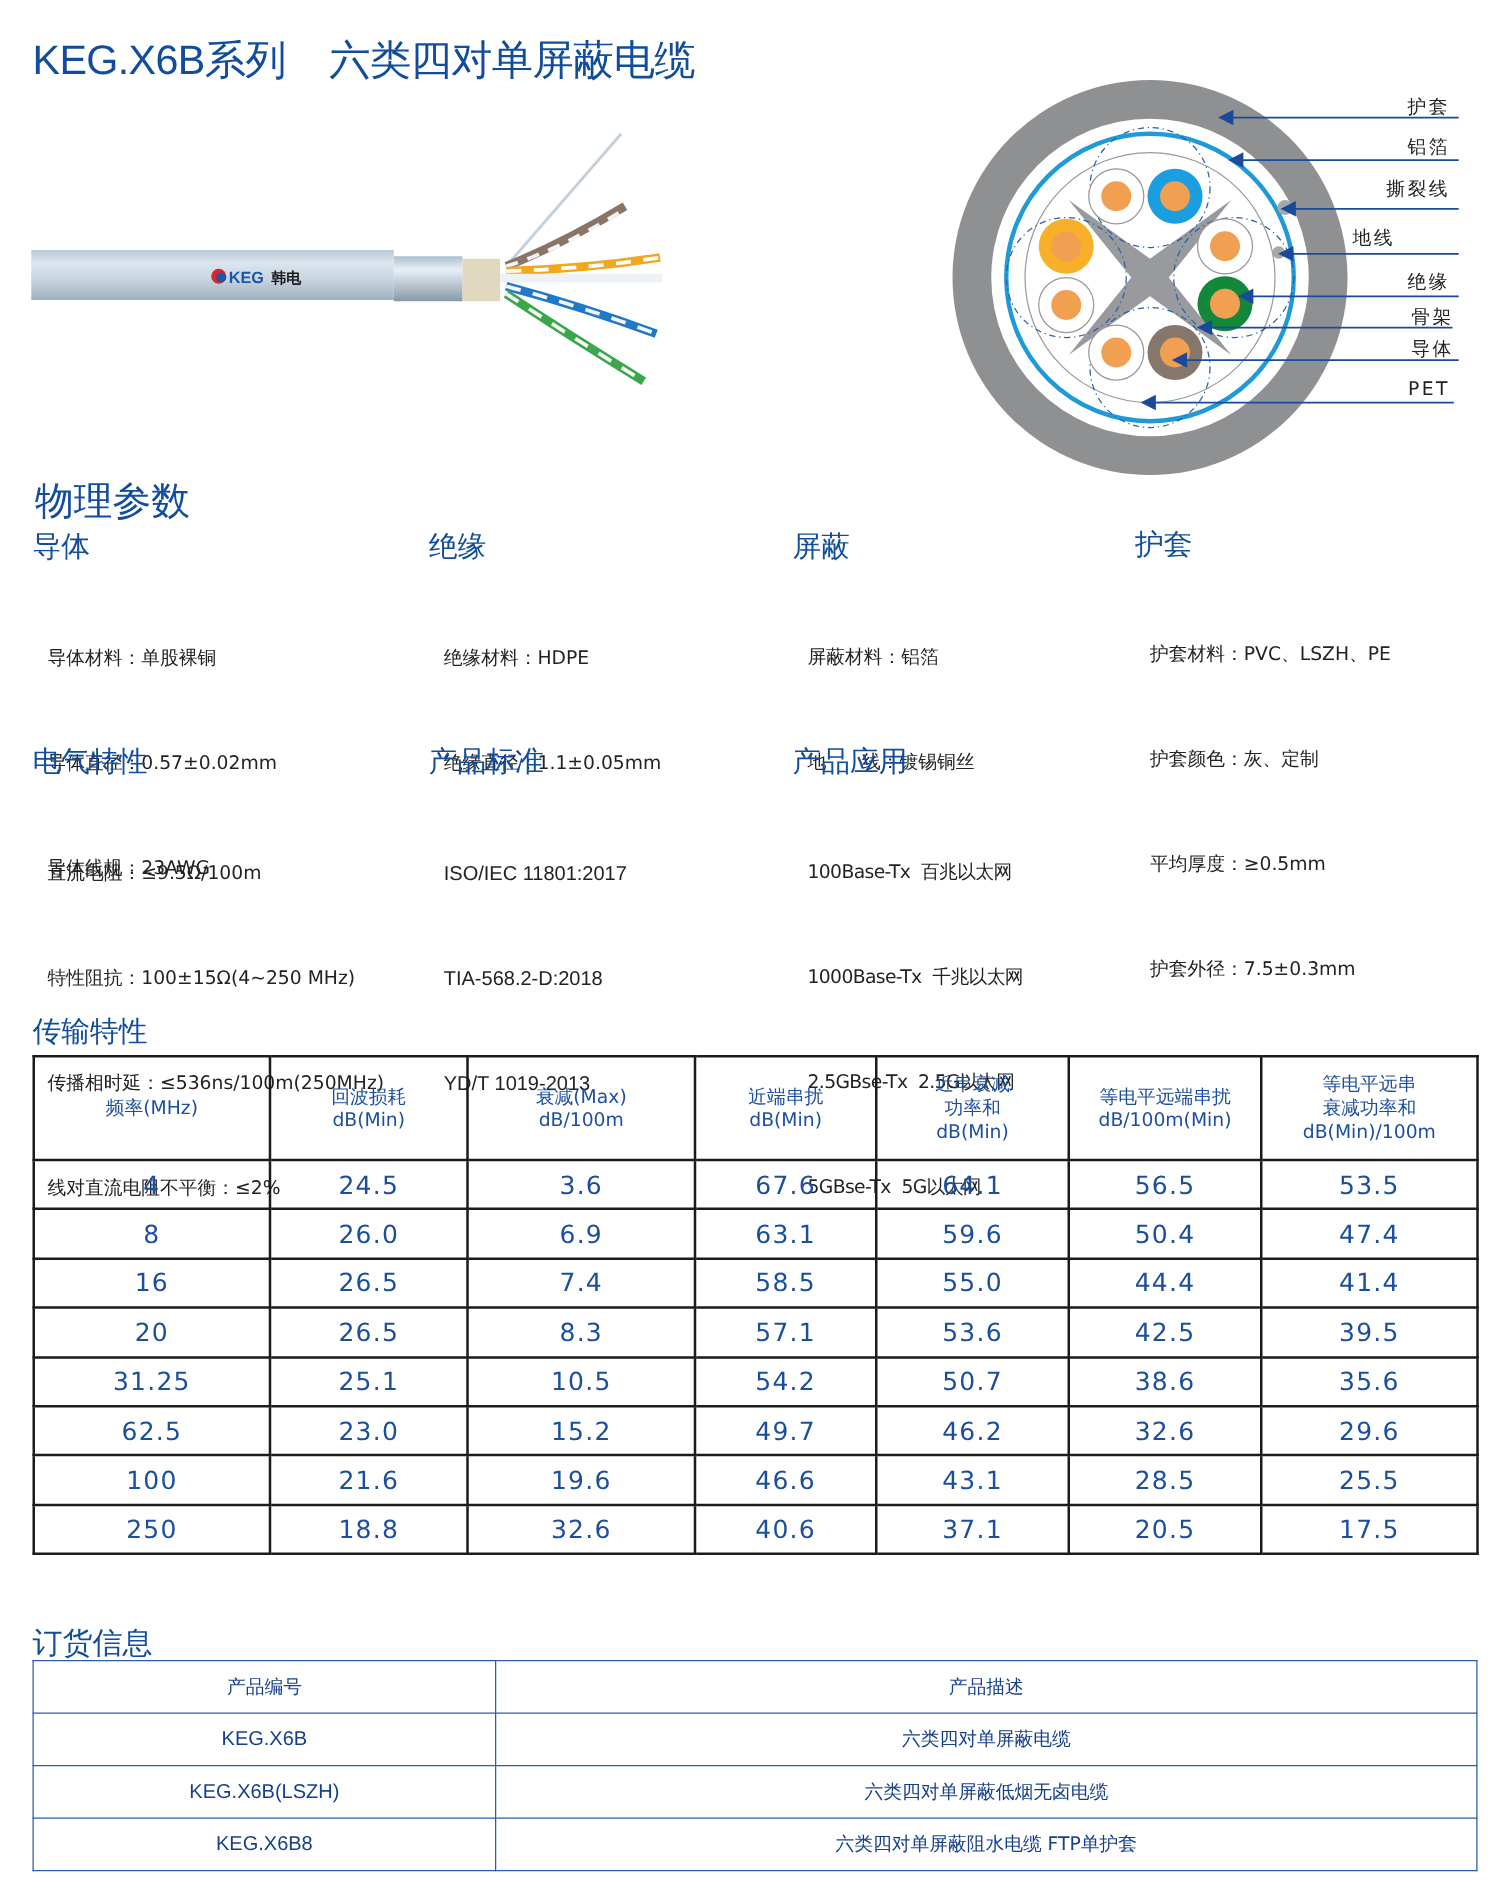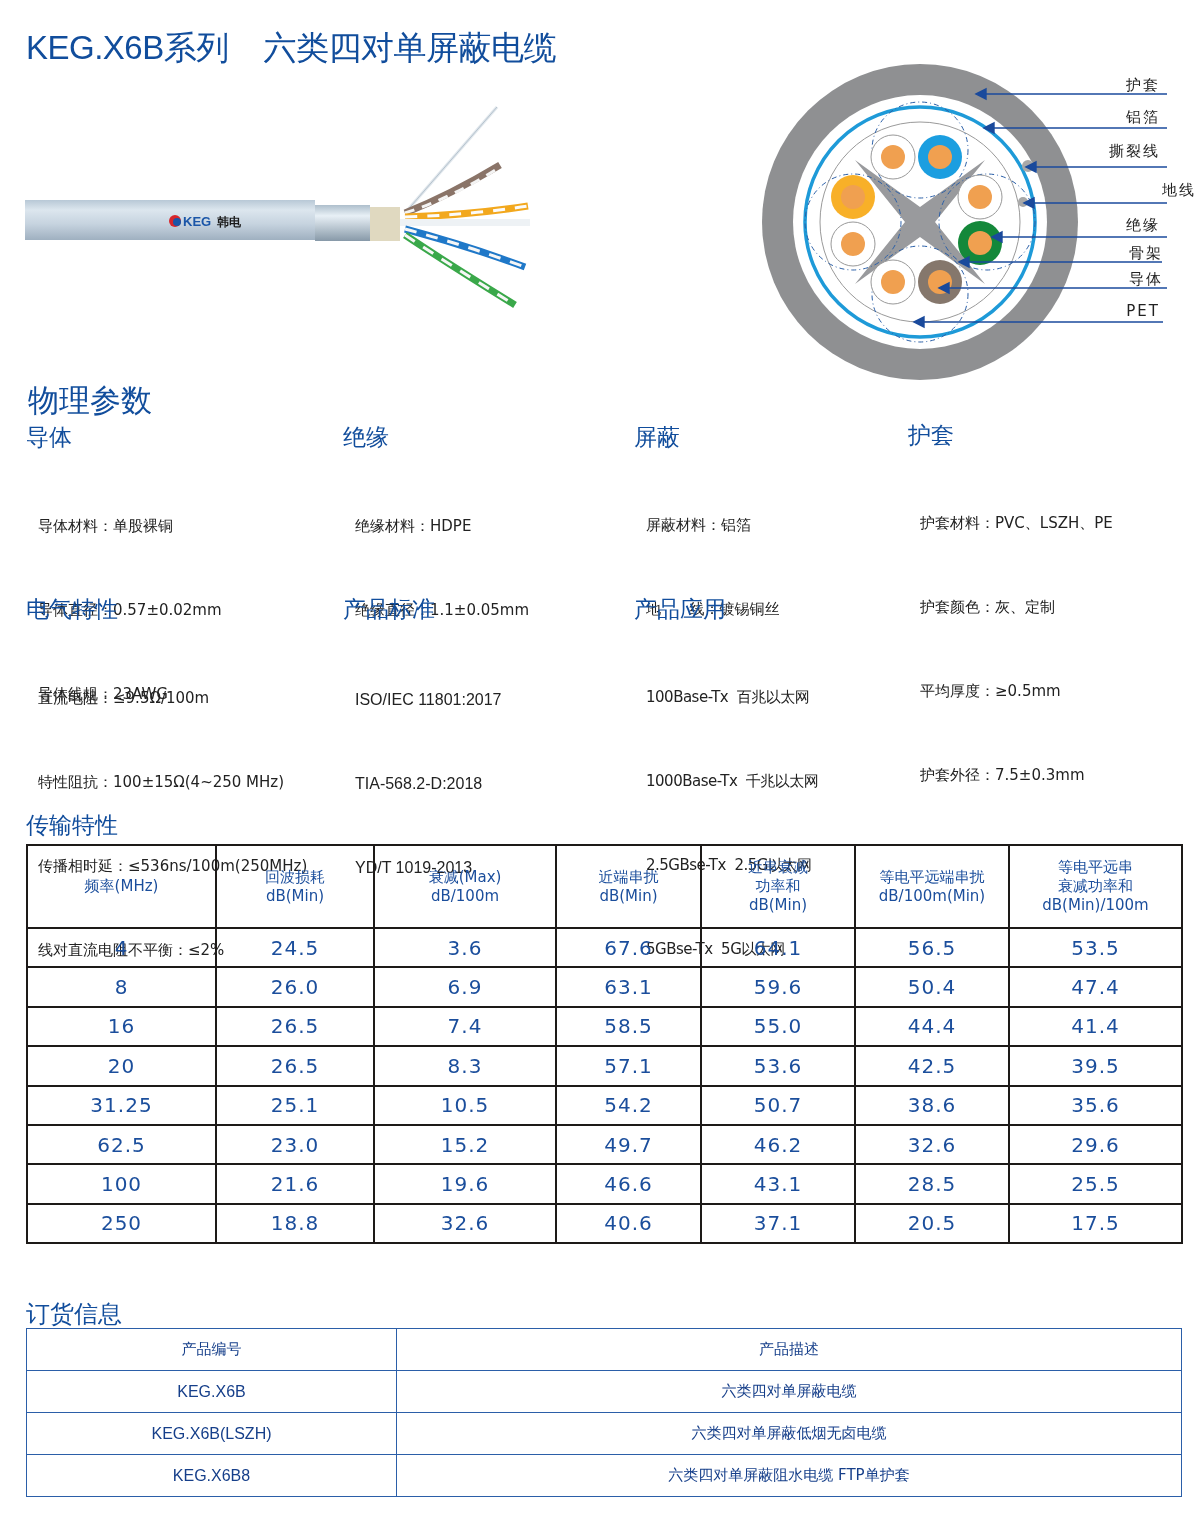--- a/index.html
+++ b/index.html
@@ -135,21 +135,21 @@
       <path d="M199 202 l10 -5 v10 z"></path>
     <line x1="185" y1="228" x2="407" y2="228"></line>
       <path d="M179 228 l10 -5 v10 z"></path>
     <line x1="160" y1="262" x2="403" y2="262"></line>
       <path d="M154 262 l10 -5 v10 z"></path>
   </g>
 </svg>
 <div class="xsec-label" style="left:1100px; top:76px; width:60px;">护套</div>
 <div class="xsec-label" style="left:1100px; top:108px; width:60px;">铝箔</div>
 <div class="xsec-label" style="left:1080px; top:142px; width:80px;">撕裂线</div>
-<div class="xsec-label" style="left:1136px; top:181px; width:60px;">地线</div>
+<div class="xsec-label" style="left:1056px; top:181px; width:60px;">地线</div>
 <div class="xsec-label" style="left:1100px; top:216px; width:60px;">绝缘</div>
 <div class="xsec-label" style="left:1103px; top:244px; width:60px;">骨架</div>
 <div class="xsec-label" style="left:1103px; top:270px; width:60px;">导体</div>
 <div class="xsec-label" style="left:1100px; top:302px; width:60px;">PET</div>
 
 <div class="sec-h1" style="left:28px; top:380px;">物理参数</div>
 
 <div class="sec-h2" style="left:26px; top:422px;">导体</div>
 <div class="spec" style="left:26px; top:456px;">
   <div>导体材料：单股裸铜</div>

